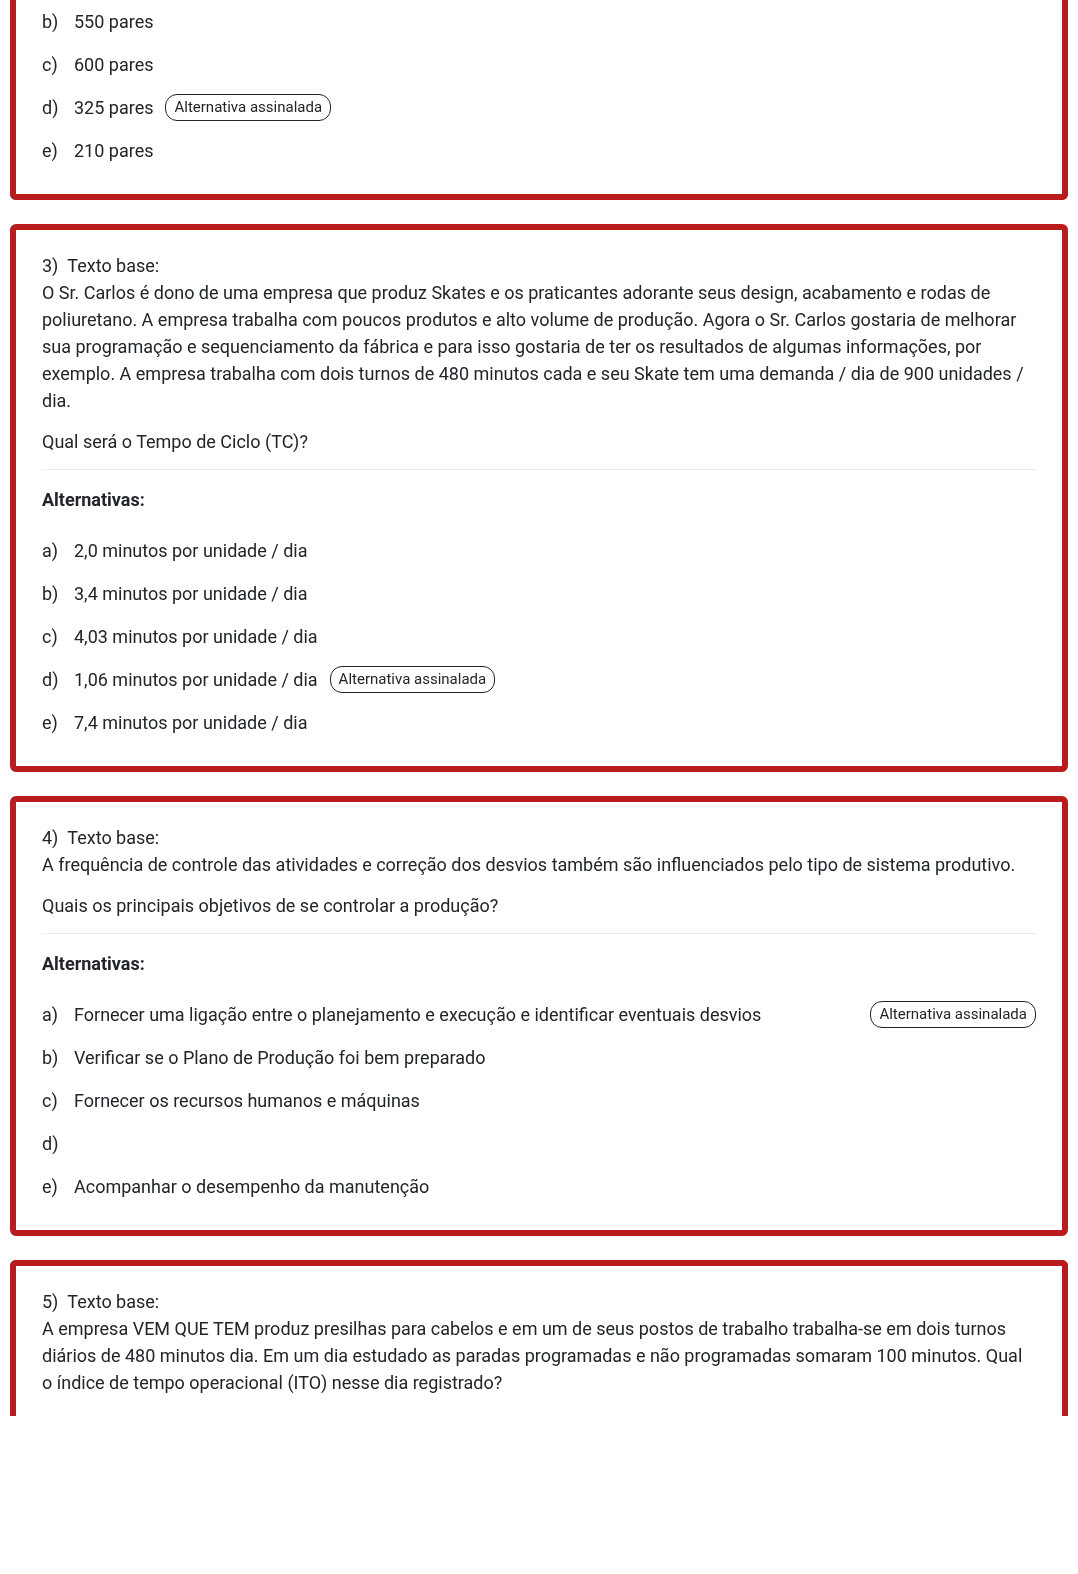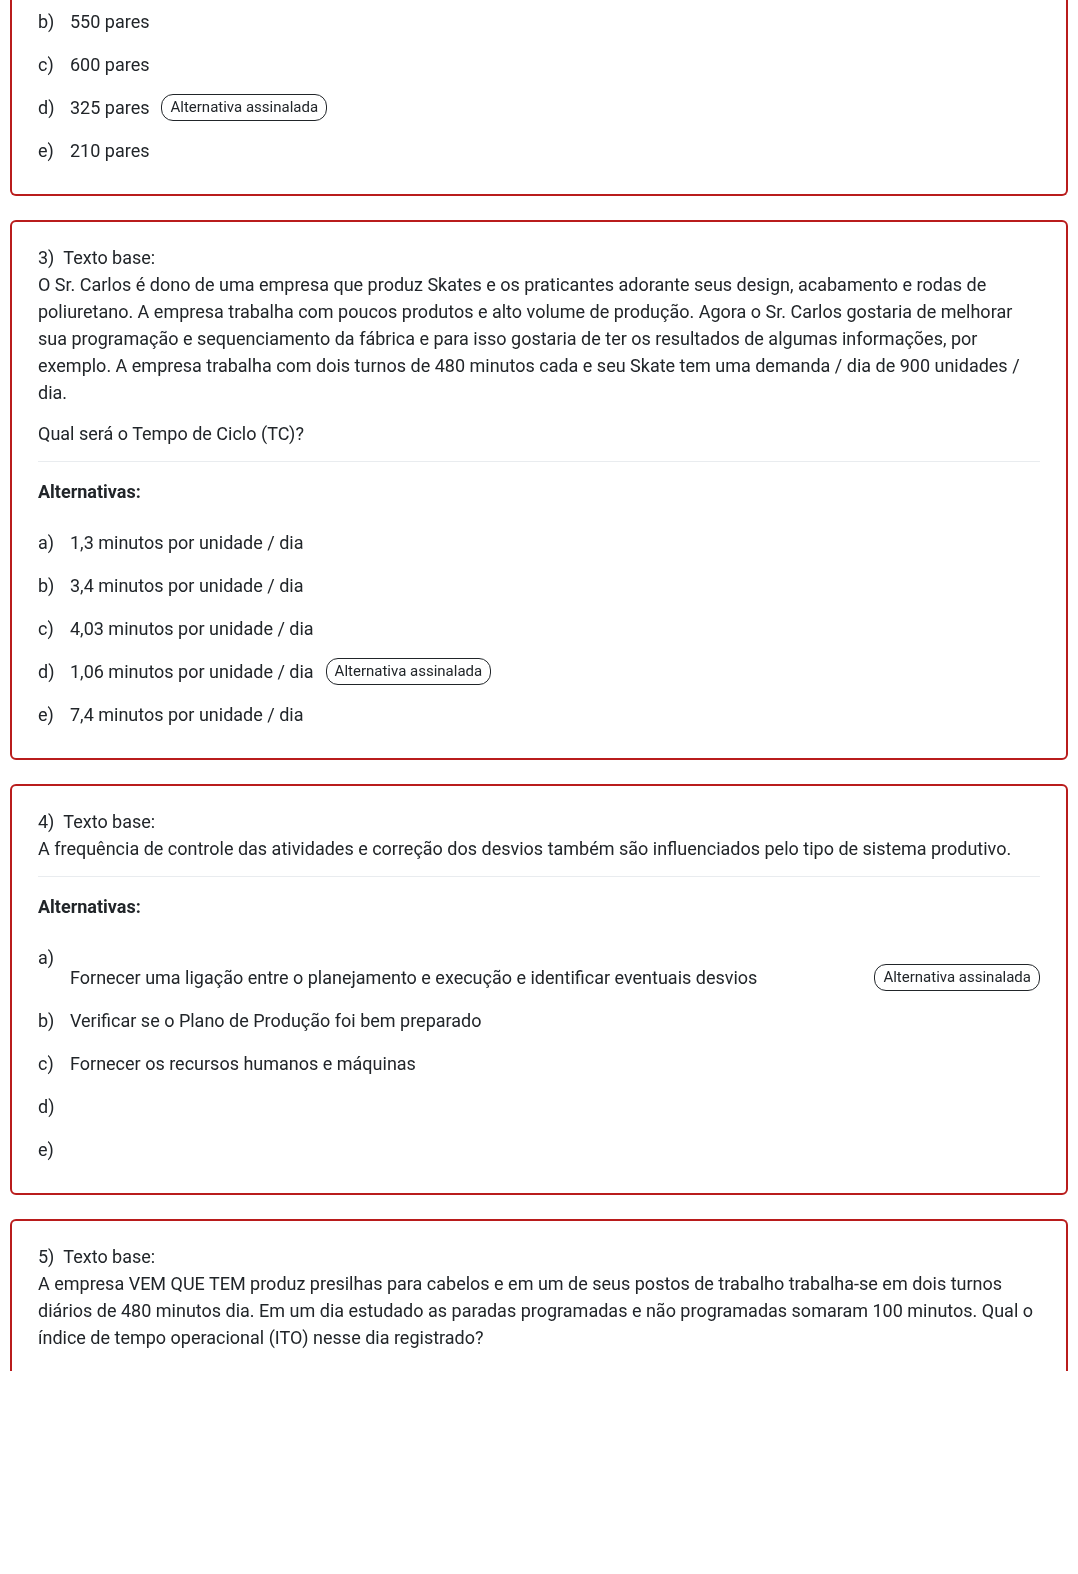--- a/index.html
+++ b/index.html
@@ -5,21 +5,21 @@
   * { box-sizing: border-box; margin: 0; padding: 0; }
   body {
     font-family: -apple-system, BlinkMacSystemFont, "Segoe UI", Roboto, "Helvetica Neue", Arial, sans-serif;
     background: #ffffff;
     color: #212529;
     font-size: 18px;
     line-height: 1.5;
     padding: 0 10px;
   }
   .card {
-    border: 2px solid #b91c1c;
+    border: 6px solid #b91c1c;
     border-radius: 6px;
     padding: 22px 26px;
     margin-bottom: 24px;
   }
   .card-continue {
     border-top: none;
     border-top-left-radius: 0;
     border-top-right-radius: 0;
     padding-top: 0;
   }
@@ -71,21 +71,20 @@
     flex-wrap: wrap;
     gap: 6px;
     justify-content: flex-end;
   }
   .alt-wide {
     display: flex;
     justify-content: space-between;
     align-items: flex-start;
     gap: 24px;
     width: 100%;
-    margin-top: 20px;
   }
   .alt-wide .alt-text {
     flex: 1;
   }
   .card.no-bottom {
     border-bottom: none;
     border-bottom-left-radius: 0;
     border-bottom-right-radius: 0;
     margin-bottom: 0;
     padding-bottom: 6px;
@@ -129,21 +128,21 @@
     <span>3)</span>&nbsp;&nbsp;<span>Texto base:</span><br>
     <span>O Sr. Carlos é dono de uma empresa que produz Skates e os praticantes adorante seus design, acabamento e rodas de poliuretano. A empresa trabalha com poucos produtos e alto volume de produção. Agora o Sr. Carlos gostaria de melhorar sua programação e sequenciamento da fábrica e para isso gostaria de ter os resultados de algumas informações, por exemplo. A empresa trabalha com dois turnos de 480 minutos cada e seu Skate tem uma demanda / dia de 900 unidades / dia.</span>
   </div>
   <div class="question-prompt">Qual será o Tempo de Ciclo (TC)?</div>
   <hr class="sep">
   <div class="alt-heading">Alternativas:</div>
   <ul class="alt-list">
     <li>
       <span class="alt-letter">a)</span>
       <span class="alt-row">
-          <span class="alt-text">1,3 minutos por unidade / dia</span>
+          <span class="alt-text">2,0 minutos por unidade / dia</span>
         </span>
     </li>
     <li>
       <span class="alt-letter">b)</span>
       <span class="alt-row">
           <span class="alt-text">3,4 minutos por unidade / dia</span>
         </span>
     </li>
     <li>
       <span class="alt-letter">c)</span>
@@ -165,20 +164,21 @@
         </span>
     </li>
   </ul>
 </div>
 
 <div class="card">
   <div class="question-base">
     <span>4)</span>&nbsp;&nbsp;<span>Texto base:</span><br>
     <span>A frequência de controle das atividades e correção dos desvios também são influenciados pelo tipo de sistema produtivo.</span>
   </div>
+  <div class="question-prompt">Quais os principais objetivos de se controlar a produção?</div>
   <hr class="sep">
   <div class="alt-heading">Alternativas:</div>
   <ul class="alt-list">
     <li>
       <span class="alt-letter">a)</span>
       <span class="alt-wide">
         <span class="alt-text">Fornecer uma ligação entre o planejamento e execução e identificar eventuais desvios</span>
         <span class="marked-badge">Alternativa assinalada</span>
       </span>
     </li>
@@ -192,20 +192,23 @@
       <span class="alt-letter">c)</span>
       <span class="alt-row">
           <span class="alt-text">Fornecer os recursos humanos e máquinas</span>
         </span>
     </li>
     <li>
       <span class="alt-letter">d)</span>
     </li>
     <li>
       <span class="alt-letter">e)</span>
+      <span class="alt-row">
+          <span class="alt-text">Acompanhar o desempenho da manutenção</span>
+        </span>
     </li>
   </ul>
 </div>
 
 <div class="card no-bottom">
   <div class="question-base">
     <span>5)</span>&nbsp;&nbsp;<span>Texto base:</span><br>
     <span>A empresa VEM QUE TEM produz presilhas para cabelos e em um de seus postos de trabalho trabalha-se em dois turnos diários de 480 minutos dia. Em um dia estudado as paradas programadas e não programadas somaram 100 minutos. Qual o índice de tempo operacional (ITO) nesse dia registrado?</span>
   </div>
 </div>

